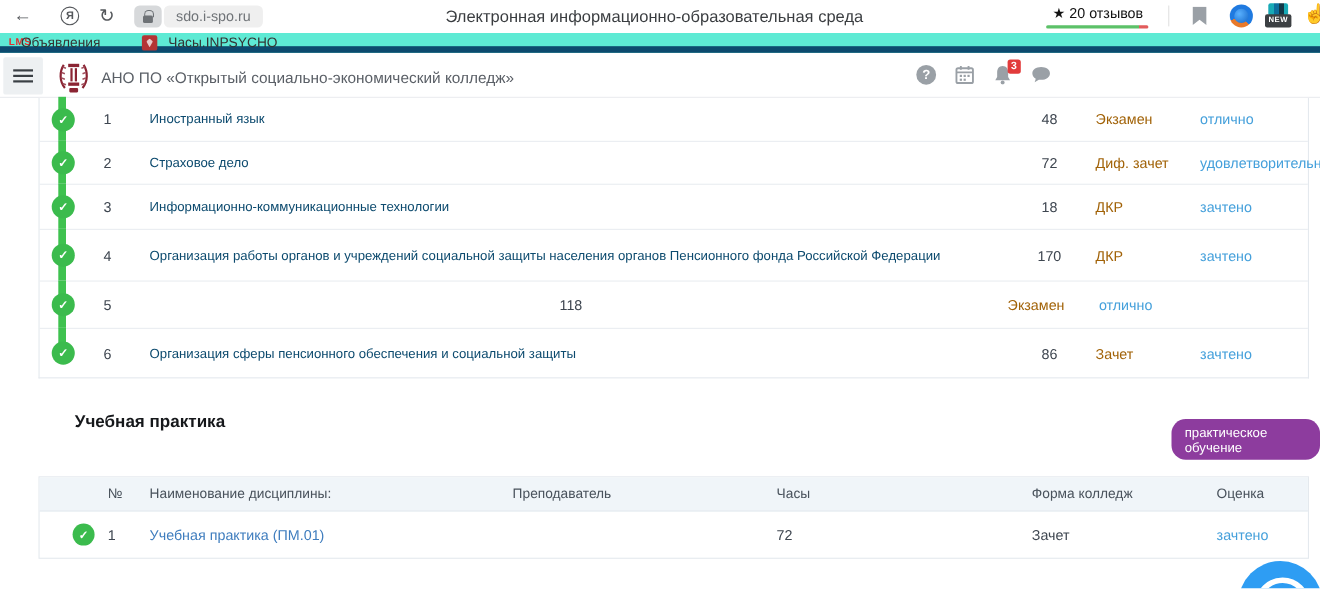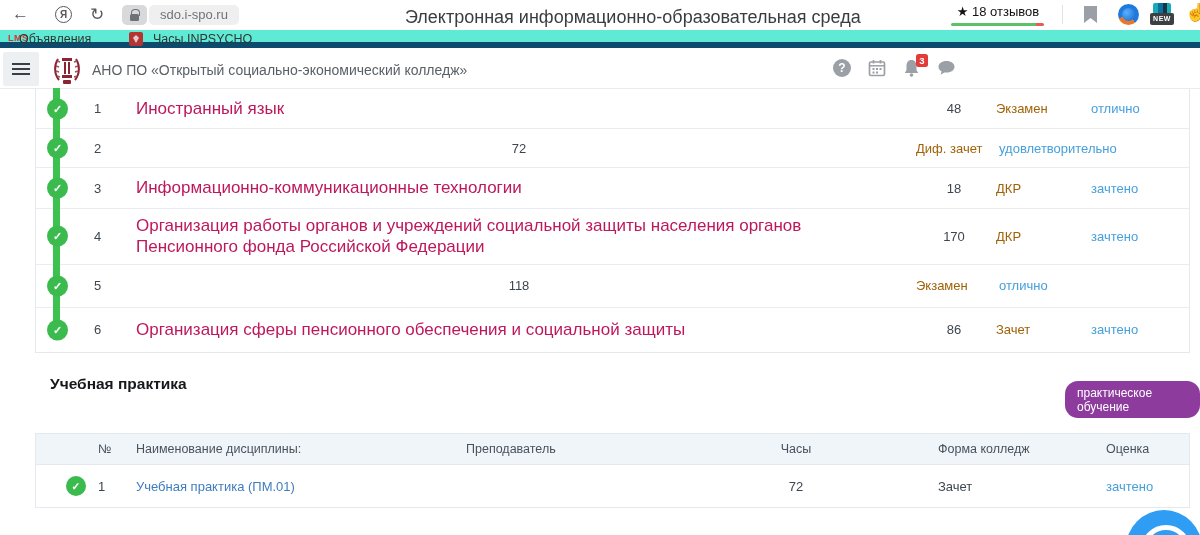--- a/index.html
+++ b/index.html
@@ -10,21 +10,21 @@
   
   .chrome { position:absolute; left:0; top:0; width:1200px; height:30px; background:#fff; }
   .chrome .glyph { position:absolute; color:#55585c; font-size:17px; line-height:20px; cursor:default; }
   .back { left:12px; top:4px; font-size:19px; }
   .yacircle { position:absolute; left:55px; top:6px; width:17px; height:17px; border:1.6px solid #55585c; border-radius:50%; color:#55585c; font-size:10px; font-weight:bold; display:flex; align-items:center; justify-content:center; }
   .reload { left:90px; top:5px; font-size:17px; }
   .lockpill { position:absolute; left:122px; top:5px; width:25px; height:20px; background:#d7d9db; border-radius:5px; display:flex; align-items:flex-end; justify-content:center; }
   .lockbody { width:9px; height:7px; background:#6e7276; border-radius:1.5px; position:relative; margin-bottom:4px; }
   .lockbody::before { content:''; position:absolute; left:1px; top:-5px; width:7px; height:6px; border:1.6px solid #6e7276; border-bottom:none; border-radius:4px 4px 0 0; }
   .urlpill { position:absolute; left:149px; top:5px; height:20px; padding:0 11px; background:#efefef; border-radius:5px; font-size:13px; color:#6f7377; line-height:20px; }
-  .tabtitle { position:absolute; left:405px; top:7px; font-size:18px; color:#3a3d40; }
+  .tabtitle { position:absolute; left:405px; top:7px; font-size:15px; color:#3a3d40; }
   .reviews { position:absolute; left:948px; top:4px; width:100px; text-align:center; font-size:13px; color:#121212; }
   .revline { position:absolute; left:3px; top:19px; width:93px; height:3px; border-radius:2px; background:linear-gradient(90deg,#5cc168 0 91%, #e25c5c 91%); }
   .vsep { position:absolute; left:1062px; top:5px; width:1px; height:19px; background:#e2e2e2; }
   .bkm { position:absolute; left:1084px; top:6px; width:13px; height:17px; background:#9aa0a6; clip-path:polygon(0 0,100% 0,100% 100%,50% 70%,0 100%); }
   .extc { position:absolute; left:1118px; top:4px; width:21px; height:21px; border-radius:50%; background:conic-gradient(from 140deg,#e8792a 0 30%, #1f7ae0 30% 100%); }
   .extc::after { content:''; position:absolute; left:4px; top:4px; width:13px; height:13px; border-radius:50%; background:radial-gradient(circle at 35% 35%, #59b1ff, #1466c8); }
   .newicon { position:absolute; left:1150px; top:2px; width:24px; height:24px; }
   .newbars { position:absolute; left:3px; top:1px; width:18px; height:11px; background:linear-gradient(90deg,#18aab6 0 28%, #0d6f9e 28% 55%, #123847 55% 78%, #18aab6 78%); border-radius:2px; }
   .newlbl { position:absolute; left:0; top:11px; width:24px; height:12px; background:#3c4043; color:#fff; font-size:7px; font-weight:bold; text-align:center; line-height:12px; border-radius:2px; letter-spacing:.5px; }
   .hand { left:1185px; top:3px; font-size:19px; color:#4a4d50; }
@@ -53,35 +53,35 @@
   .tbl { position:absolute; left:35px; width:1155px; border:1px solid #e4e9ee; background:#fff; }
   .t1 { top:89px; border-top:none; }
   .t1 .row { position:relative; display:grid; grid-template-columns:46px 42px 790px 80px 92px 1fr; align-items:center; border-top:1px solid #e9edf1; }
   .t1 .row:first-child { border-top:none; }
   .r1{min-height:39px}.r2{min-height:39px}.r3{min-height:41px}.r4{min-height:47px}.r5{min-height:43px}.r6{min-height:45px}
   .chk { position:relative; height:100%; align-self:stretch; }
   .chk .tline { position:absolute; left:17px; top:-1px; bottom:-1px; width:7px; background:#3ec24f; }
   .chk.last .tline { bottom:50%; }
   .chk .c { position:absolute; left:11px; top:50%; transform:translateY(-50%); width:21px; height:21px; border-radius:50%; background:#3bbb4d; color:#fff; font-size:11px; font-weight:bold; display:flex; align-items:center; justify-content:center; z-index:2; }
   .cell-num { font-size:13px; color:#3e4650; padding-left:12px; }
-  .cell-name { font-size:17px; color:#be185d; padding:6px 30px 6px 12px; line-height:1.25; cursor:pointer; }
+  .cell-name { font-size:12px; color:#0c4a6e; padding:6px 30px 6px 12px; line-height:1.25; cursor:pointer; }
   .cell-hours { font-size:13px; color:#3e4650; text-align:center; }
   .cell-ctrl { font-size:13px; color:#a16207; padding-left:2px; }
   .cell-grade { font-size:13px; color:#45a0db; padding-left:5px; cursor:pointer; }
 
-  .secTitle { position:absolute; left:50px; top:375px; font-size:15.5px; font-weight:bold; color:#16181b; }
+  .secTitle { position:absolute; left:68px; top:375px; font-size:15.5px; font-weight:bold; color:#16181b; }
   .secBadge { position:absolute; left:1065px; top:381px; background:#8d3c9e; color:#fff; font-size:12px; padding:4.5px 12px; border-radius:13px; }
 
   .t2 { top:433px; }
   .t2 .hrow { display:grid; grid-template-columns:56px 32px 342px 240px 210px 168px 1fr; align-items:center; height:31px; background:#f0f5f9; border-bottom:1px solid #e4e9ee; font-size:12.5px; color:#49525c; }
   .t2 .drow { position:relative; display:grid; grid-template-columns:56px 32px 342px 240px 210px 168px 1fr; align-items:center; min-height:42px; }
   .t2 .hc-num, .t2 .dc-num { padding-left:6px; }
   .t2 .hc-name, .t2 .dc-name { padding-left:12px; }
   .t2 .hc-teacher, .t2 .dc-teacher { text-align:left; }
-  .t2 .hc-hours, .t2 .dc-hours { text-align:center; padding-right:30px; }
+  .t2 .hc-hours, .t2 .dc-hours { text-align:left; padding-right:30px; }
   .t2 .hc-ctrl, .t2 .dc-ctrl { padding-left:22px; }
   .t2 .hc-grade, .t2 .dc-grade { padding-left:22px; }
   .t2 .dc-num, .t2 .dc-hours, .t2 .dc-ctrl { font-size:13px; color:#3e4650; }
   .t2 .dc-name { font-size:13px; color:#3f7dbe; cursor:pointer; }
   .t2 .dc-grade { font-size:13px; color:#45a0db; cursor:pointer; }
   .chk2 { position:relative; height:100%; }
   .chk2 .c { position:absolute; left:30px; top:50%; transform:translateY(-50%); width:20px; height:20px; border-radius:50%; background:#3bbb4d; color:#fff; font-size:10.5px; font-weight:bold; display:flex; align-items:center; justify-content:center; }
 
   
   .fab { position:absolute; left:1126px; top:510px; width:76px; height:76px; border-radius:50%; background:#2e9df3; cursor:pointer; }
@@ -95,21 +95,21 @@
   <div class="chrome">
     <span class="glyph back">←</span>
     <span class="yacircle">Я</span>
     <span class="glyph reload">↻</span>
     <div class="lockpill">
         <div class="lockbody"></div>
       </div>
     <div class="urlpill">sdo.i-spo.ru</div>
     <div class="tabtitle">Электронная информационно-образовательная среда</div>
     <div class="reviews">
-      <span>★ 18 отзывов</span>
+      <span>★ 20 отзывов</span>
       <div class="revline"></div>
     </div>
     <div class="vsep"></div>
     <div class="bkm"></div>
     <div class="extc"></div>
     <div class="newicon">
       <div class="newbars"></div>
       <div class="newlbl">NEW</div>
     </div>
     <span class="glyph hand">☝</span>
@@ -178,20 +178,21 @@
       <div class="cell-hours">48</div>
       <div class="cell-ctrl">Экзамен</div>
       <div class="cell-grade">отлично</div>
     </div>
     <div class="row r2">
       <div class="chk">
           <div class="tline"></div>
           <div class="c">✓</div>
         </div>
       <div class="cell-num">2</div>
+      <div class="cell-name">Страховое дело</div>
       <div class="cell-hours">72</div>
       <div class="cell-ctrl">Диф. зачет</div>
       <div class="cell-grade">удовлетворительно</div>
     </div>
     <div class="row r3">
       <div class="chk">
           <div class="tline"></div>
           <div class="c">✓</div>
         </div>
       <div class="cell-num">3</div>

